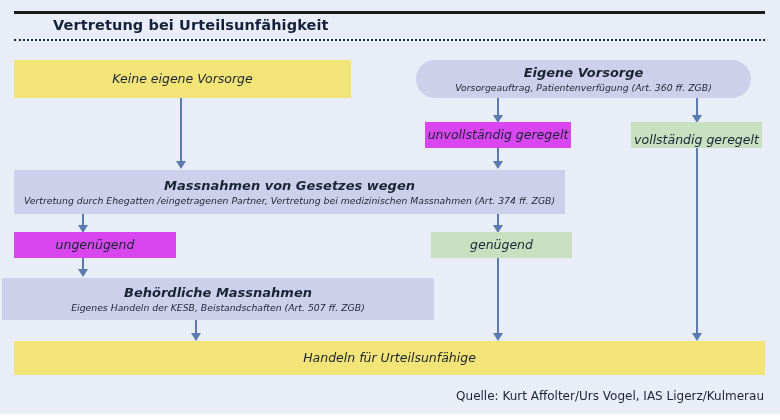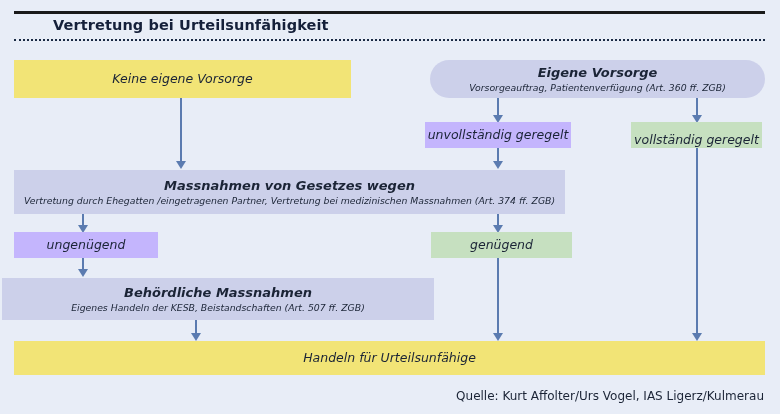--- a/index.html
+++ b/index.html
@@ -67,21 +67,21 @@
     margin-bottom: 1px;
   }
   .node .n-sub {
     font-size: 9.3px;
     line-height: 1.2;
     white-space: nowrap;
     color: #1b2436;
   }
   .fill-yellow { background: #f2e476; }
   .fill-lavender { background: #ccd0ea; }
-  .fill-salmon { background: #c4b5fd; }
+  .fill-salmon { background: #d946ef; }
   .fill-green { background: #c6e0c0; }
 
   
   .vline {
     position: absolute;
     width: 2px;
     background: #5b7bb0;
   }
   .arrowhead {
     position: absolute;
@@ -115,21 +115,21 @@
 <div id="canvas">
 
   <div class="rule-solid"></div>
   <div class="title">Vertretung bei Urteilsunfähigkeit</div>
   <div class="rule-dotted"></div>
 
   <div class="node fill-yellow" style="left:14px; top:60px; width:337px; height:38px;">
     <div class="n-title">Keine eigene Vorsorge</div>
   </div>
 
-  <div class="node two-line fill-lavender" style="left:430px; top:60px; width:335px; height:38px;border-radius:19px;">
+  <div class="node two-line fill-lavender" style="left:416px; top:60px; width:335px; height:38px;border-radius:19px;">
     <div class="n-title">Eigene Vorsorge</div>
     <div class="n-sub">Vorsorgeauftrag, Patientenverfügung (Art. 360 ff. ZGB)</div>
   </div>
 
   <div class="vline" style="left:497px; top:98px; height:20px;"></div>
   <div class="arrowhead" style="left:493px; top:115px;"></div>
 
   <div class="vline" style="left:696px; top:98px; height:20px;"></div>
   <div class="arrowhead" style="left:692px; top:115px;"></div>
 
@@ -151,21 +151,21 @@
     <div class="n-title">Massnahmen von Gesetzes wegen</div>
     <div class="n-sub">Vertretung durch Ehegatten /eingetragenen Partner, Vertretung bei medizinischen Massnahmen (Art. 374 ff. ZGB)</div>
   </div>
 
   <div class="vline" style="left:82px; top:214px; height:14px;"></div>
   <div class="arrowhead" style="left:78px; top:225px;"></div>
 
   <div class="vline" style="left:497px; top:214px; height:14px;"></div>
   <div class="arrowhead" style="left:493px; top:225px;"></div>
 
-  <div class="node fill-salmon" style="left:14px; top:232px; width:144px; height:26px;">
+  <div class="node fill-salmon" style="left:14px; top:232px; width:162px; height:26px;">
     <div class="n-title">ungenügend</div>
   </div>
 
   <div class="node fill-green" style="left:431px; top:232px; width:141px; height:26px;">
     <div class="n-title">genügend</div>
   </div>
 
   <div class="vline" style="left:82px; top:258px; height:14px;"></div>
   <div class="arrowhead" style="left:78px; top:269px;"></div>
 

